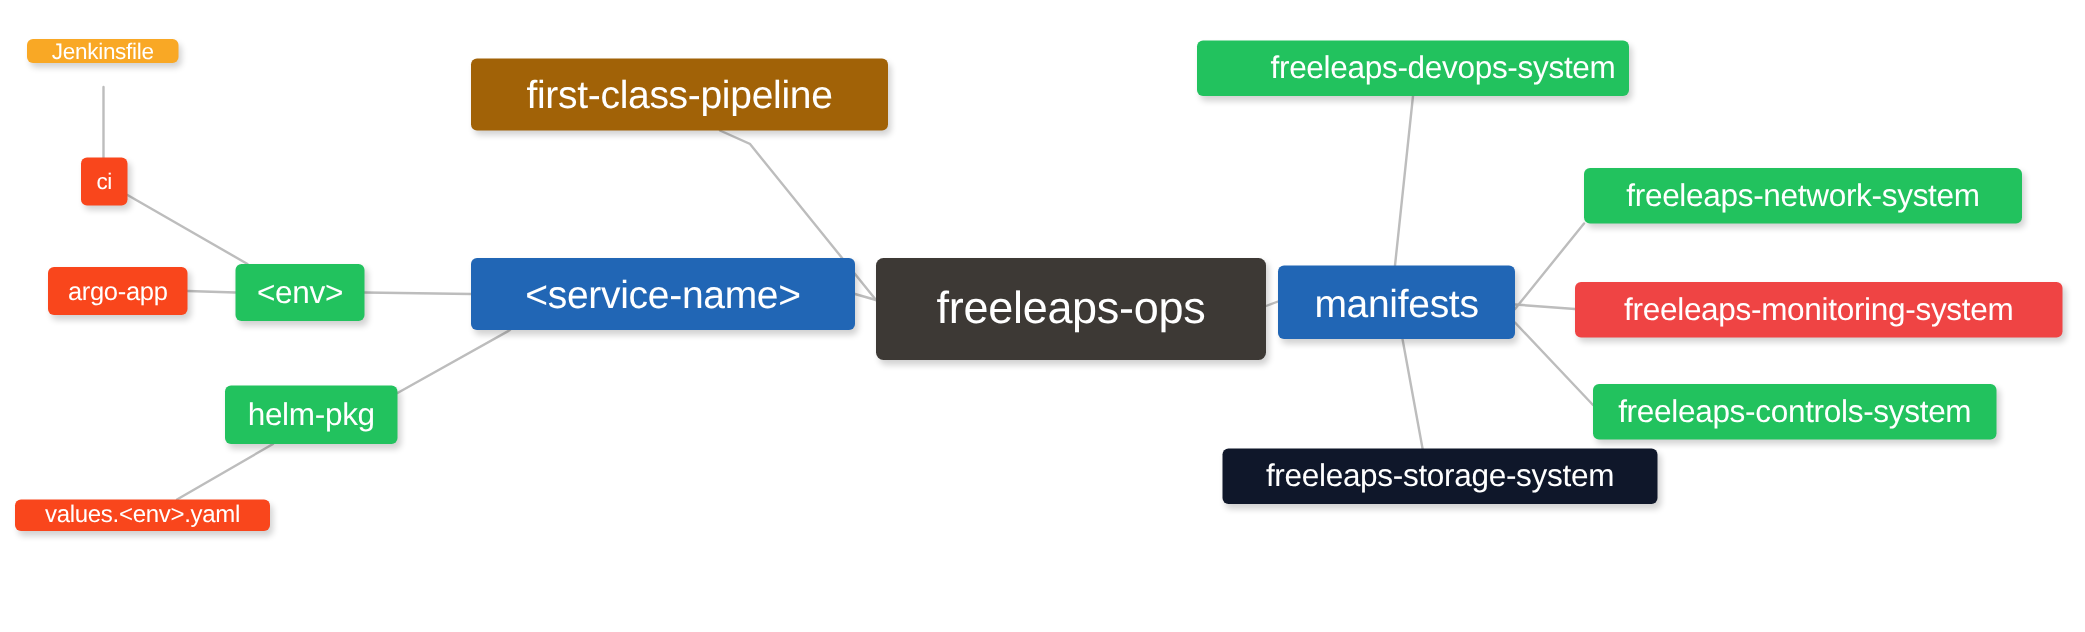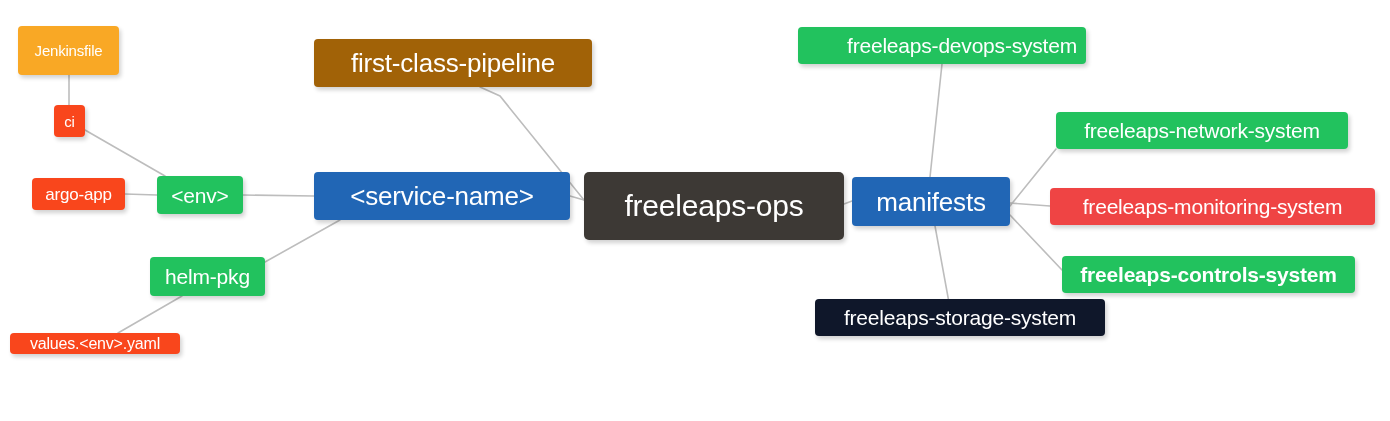--- a/index.html
+++ b/index.html
@@ -81,38 +81,38 @@
       </div>
       <div class="node" style="left: 157px; top: 176px; width: 86px; height: 38px; background: rgb(34, 194, 94); font-size: 21px; border-radius: 4px;">
         <span class="node-label">&lt;env&gt;</span>
       </div>
       <div class="node" style="left: 150px; top: 257px; width: 115px; height: 39px; background: rgb(34, 194, 94); font-size: 21px; border-radius: 4px;">
         <span class="node-label">helm-pkg</span>
       </div>
       <div class="node" style="left: 54px; top: 105px; width: 31px; height: 32px; background: rgb(249, 70, 28); font-size: 15px; border-radius: 4px; align-items: center;">
         <span class="node-label">ci</span>
       </div>
-      <div class="node" style="left: 18px; top: 26px; width: 101px; height: 49px; background: rgb(249, 168, 37); font-size: 15px; border-radius: 4px;">
+      <div class="node" style="left: 18px; top: 26px; width: 101px; height: 16px; background: rgb(249, 168, 37); font-size: 15px; border-radius: 4px;">
         <span class="node-label">Jenkinsfile</span>
       </div>
       <div class="node" style="left: 32px; top: 178px; width: 93px; height: 32px; background: rgb(249, 70, 28); font-size: 17px; border-radius: 4px;">
         <span class="node-label">argo-app</span>
       </div>
       <div class="node" style="left: 10px; top: 333px; width: 170px; height: 21px; background: rgb(249, 70, 28); font-size: 16px; border-radius: 4px;">
         <span class="node-label">values.&lt;env&gt;.yaml</span>
       </div>
       <div class="node" style="left: 798px; top: 27px; width: 288px; height: 37px; background: rgb(34, 194, 94); font-size: 21px; border-radius: 4px; padding-left: 40px;">
         <span class="node-label">freeleaps-devops-system</span>
       </div>
       <div class="node" style="left: 1056px; top: 112px; width: 292px; height: 37px; background: rgb(34, 194, 94); font-size: 21px; border-radius: 4px;">
         <span class="node-label">freeleaps-network-system</span>
       </div>
       <div class="node" style="left: 1050px; top: 188px; width: 325px; height: 37px; background: #ef4444; font-size: 21px; border-radius: 4px;">
         <span class="node-label">freeleaps-monitoring-system</span>
       </div>
-      <div class="node" style="left: 1062px; top: 256px; width: 293px; height: 37px; background: rgb(34, 194, 94); font-size: 21px; border-radius: 4px; font-weight: bold;">
+      <div class="node" style="left: 1062px; top: 256px; width: 269px; height: 37px; background: rgb(34, 194, 94); font-size: 21px; border-radius: 4px;">
         <span class="node-label">freeleaps-controls-system</span>
       </div>
       <div class="node" style="left: 815px; top: 299px; width: 290px; height: 37px; background: #0f172a; font-size: 21px; border-radius: 4px;">
         <span class="node-label">freeleaps-storage-system</span>
       </div>
     </div>
 </div>
 
 </body></html>

